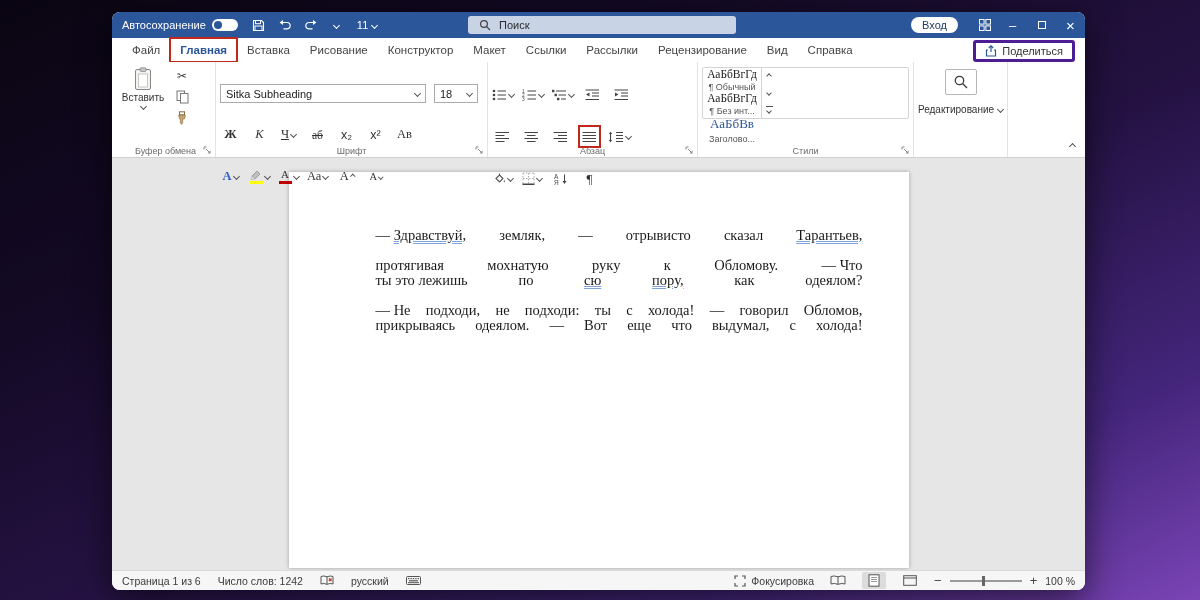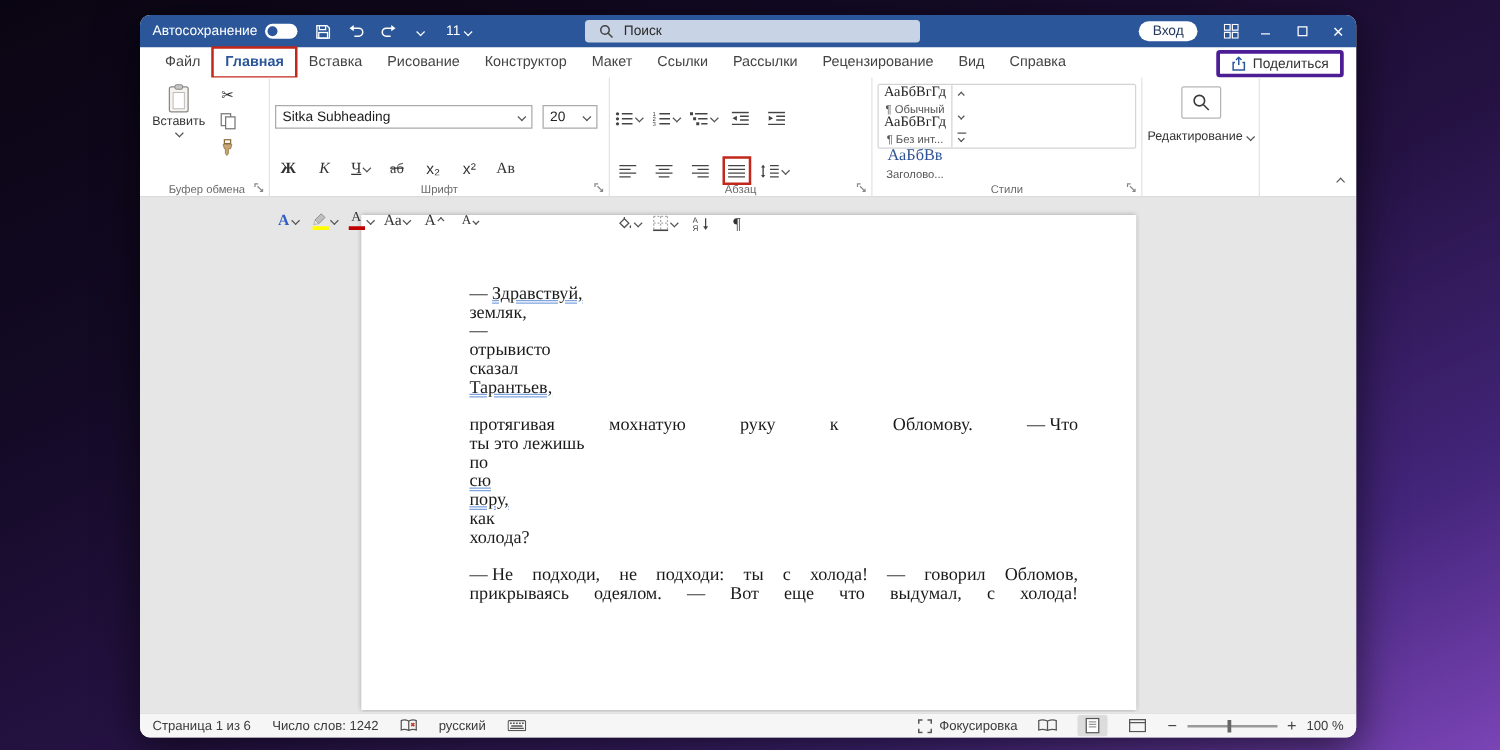--- a/index.html
+++ b/index.html
@@ -75,21 +75,21 @@
   .morebar{display:block;width:7px;height:1.5px;background:#555;margin-bottom:2px;}
   .g-edit{width:94px;align-items:center;border-right:1px solid #e3e3e3;}
   .edit-iconbtn{width:32px;height:26px;border:1px solid #b5b5b5;border-radius:2px;display:flex;align-items:center;justify-content:center;margin-top:4px;background:#fff;}
   .edit-label{display:flex;align-items:center;gap:4px;font-size:10px;color:#333;margin-top:7px;white-space:nowrap;}
   .collapse{position:absolute;right:10px;bottom:4px;}
   
   .docarea{flex:1;background:#e6e6e6;display:flex;justify-content:center;overflow:hidden;}
   .page{width:620px;margin-top:14px;margin-bottom:2px;background:#fff;box-shadow:0 0 4px rgba(0,0,0,.3);}
   .doc-text{margin:56px 46px 0 87px;font-family:"Liberation Serif",serif;font-size:14.5px;color:#1a1a1a;}
   .doc-line{display:flex;justify-content:space-between;line-height:15px;white-space:nowrap;}
-  .doc-line.gap{margin-bottom:15px;flex-direction:column;}
+  .doc-line.gap{margin-bottom:15px;}
   .gram{text-decoration-line:underline;text-decoration-style:double;text-decoration-color:#7ea3dd;}
   
   .statusbar{height:20px;flex:0 0 20px;background:#f6f6f6;border-top:1px solid #dadada;display:flex;align-items:center;
     font-size:10.5px;color:#3b3b3b;padding:0 10px;gap:17px;}
   .sb-item{display:flex;align-items:center;gap:5px;white-space:nowrap;}
   .sb-right{margin-left:auto;display:flex;align-items:center;gap:12px;}
   .viewbtn{width:24px;height:17px;display:flex;align-items:center;justify-content:center;border-radius:2px;}
   .viewbtn.selected{background:#dcdcdc;}
   .zoom{display:flex;align-items:center;gap:8px;}
   .ztrack{width:72px;height:2px;background:#9a9a9a;position:relative;}
@@ -226,21 +226,21 @@
 
     <div class="group g-font">
       <div class="rrow">
         <div class="combo" style="width:206px;">
           <span class="cval">Sitka Subheading</span>
           <span class="carrow">
               <i class="chev"></i>
             </span>
         </div>
         <div class="combo" style="width:44px;">
-          <span class="cval">20</span>
+          <span class="cval">18</span>
           <span class="carrow">
               <i class="chev"></i>
             </span>
         </div>
       </div>
       <div class="rrow">
         <span class="rbtn serif bold-g">Ж</span>
         <span class="rbtn serif ital-g">К</span>
         <span class="rbtn">
             <span class="serif und-g">Ч</span>
@@ -537,21 +537,21 @@
             <span><span>к</span></span>
             <span><span>Обломову.</span></span>
             <span><span>— Что</span></span>
           </div>
           <div class="doc-line gap">
             <span><span>ты это лежишь</span></span>
             <span><span>по</span></span>
             <span><span class="gram">сю</span></span>
             <span><span class="gram">пору,</span></span>
             <span><span>как</span></span>
-            <span><span>холода?</span></span>
+            <span><span>одеялом?</span></span>
           </div>
           <div class="doc-line">
             <span><span>— Не</span></span>
             <span><span>подходи,</span></span>
             <span><span>не</span></span>
             <span><span>подходи:</span></span>
             <span><span>ты</span></span>
             <span><span>с</span></span>
             <span><span>холода!</span></span>
             <span><span>—</span></span>

